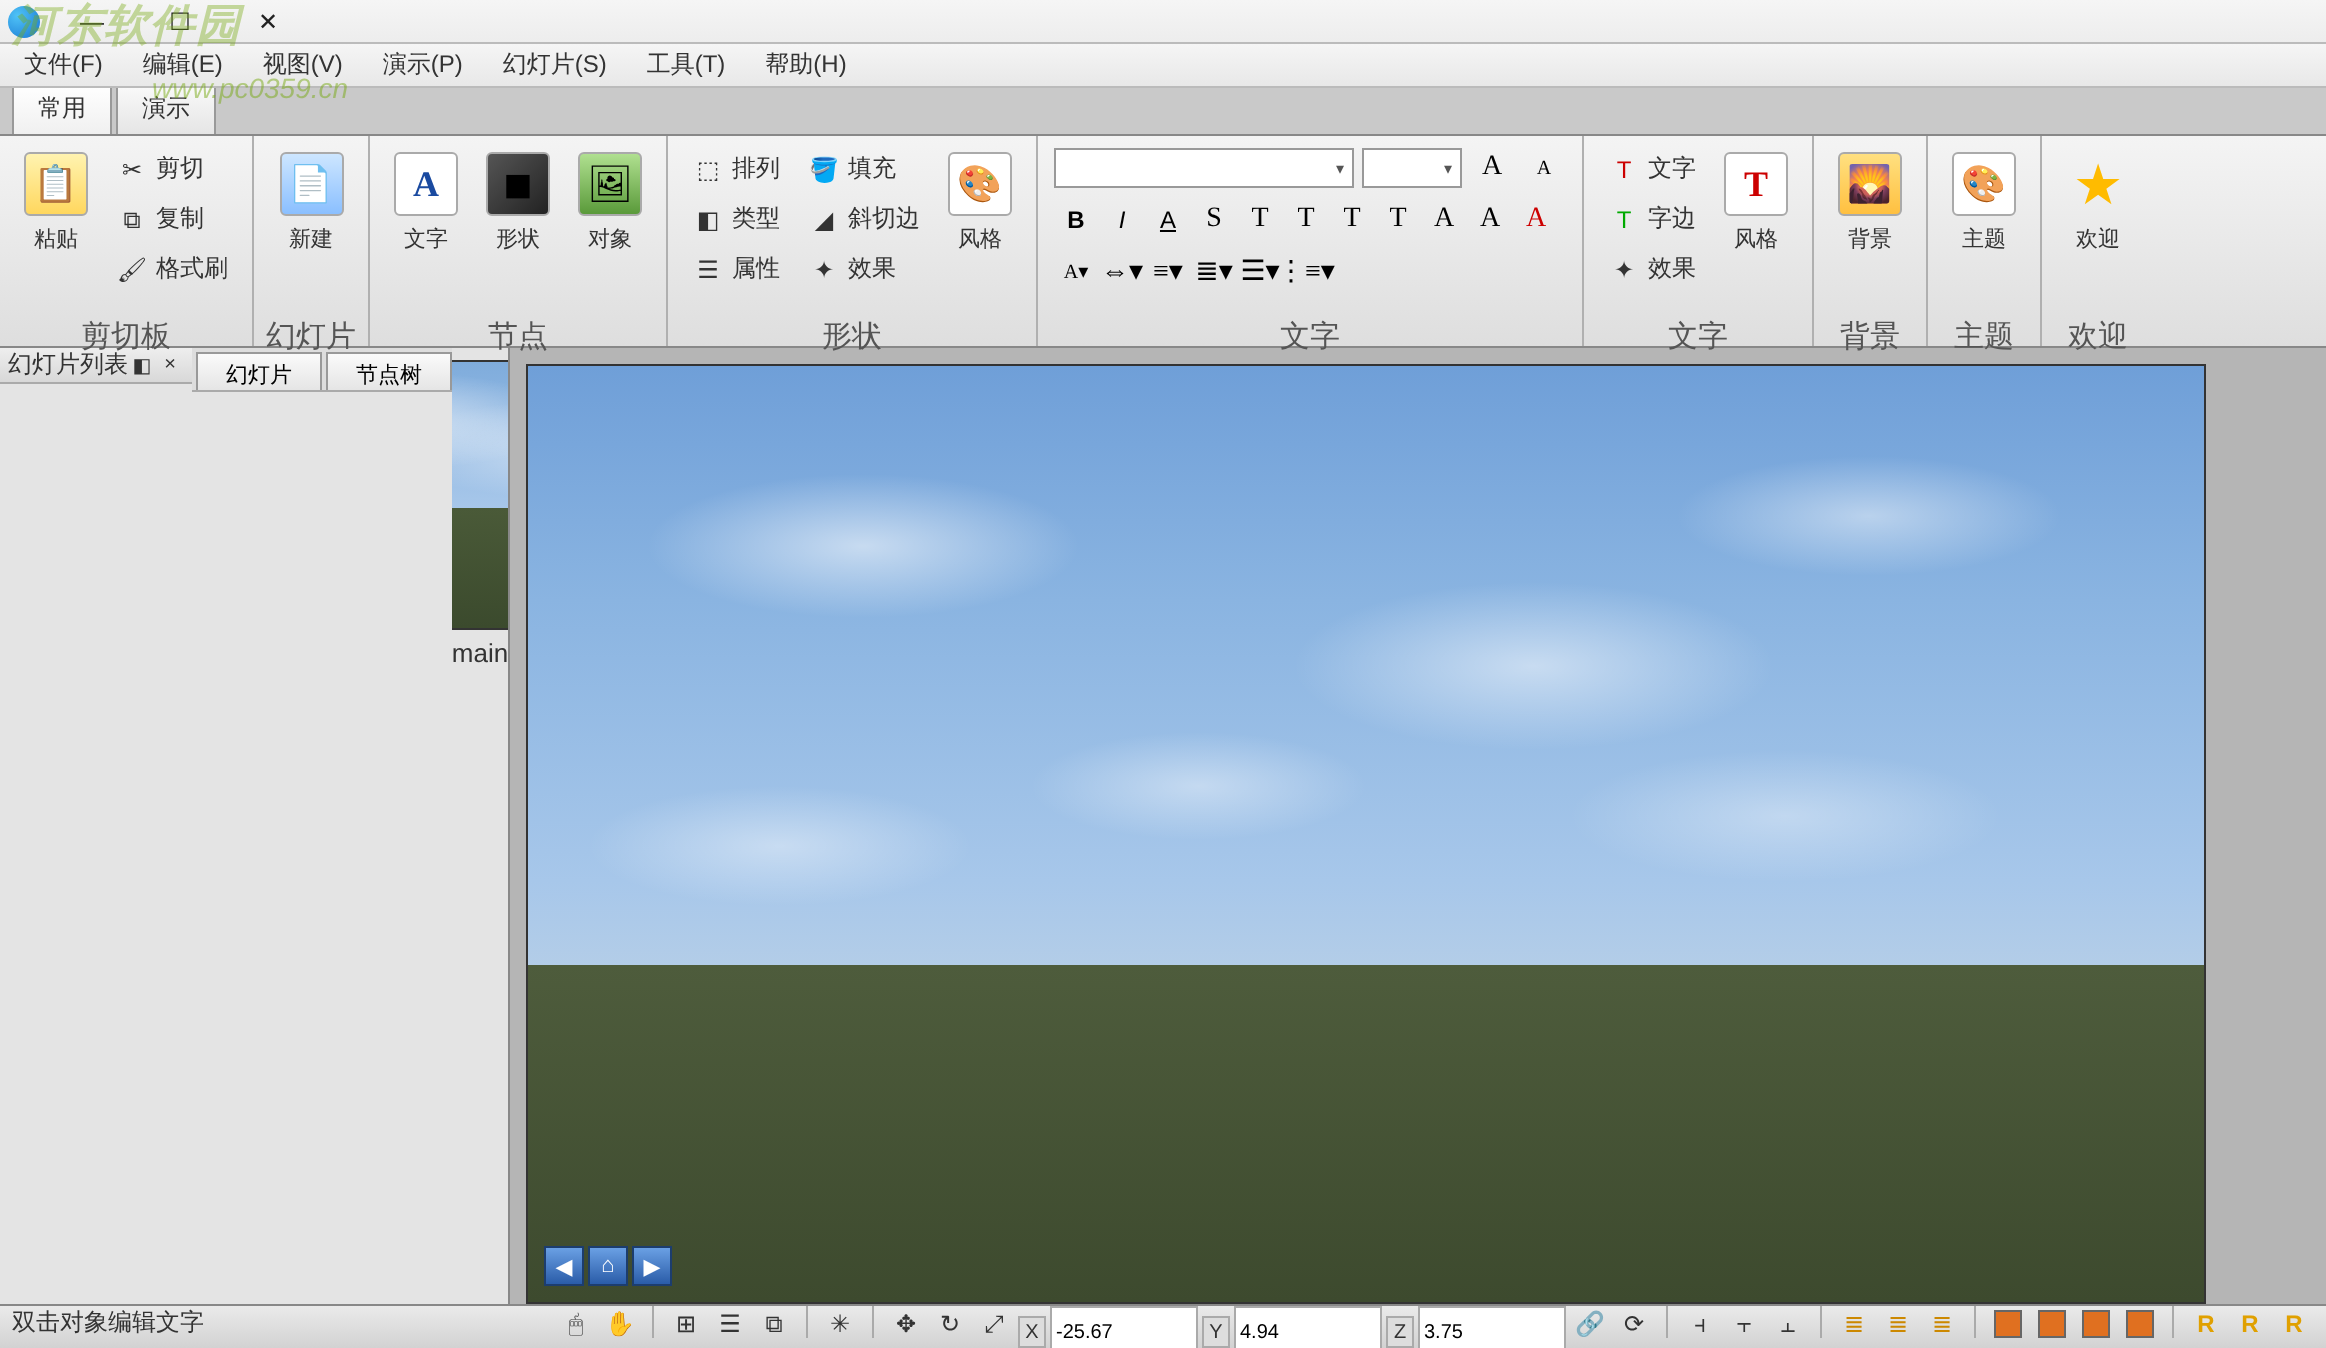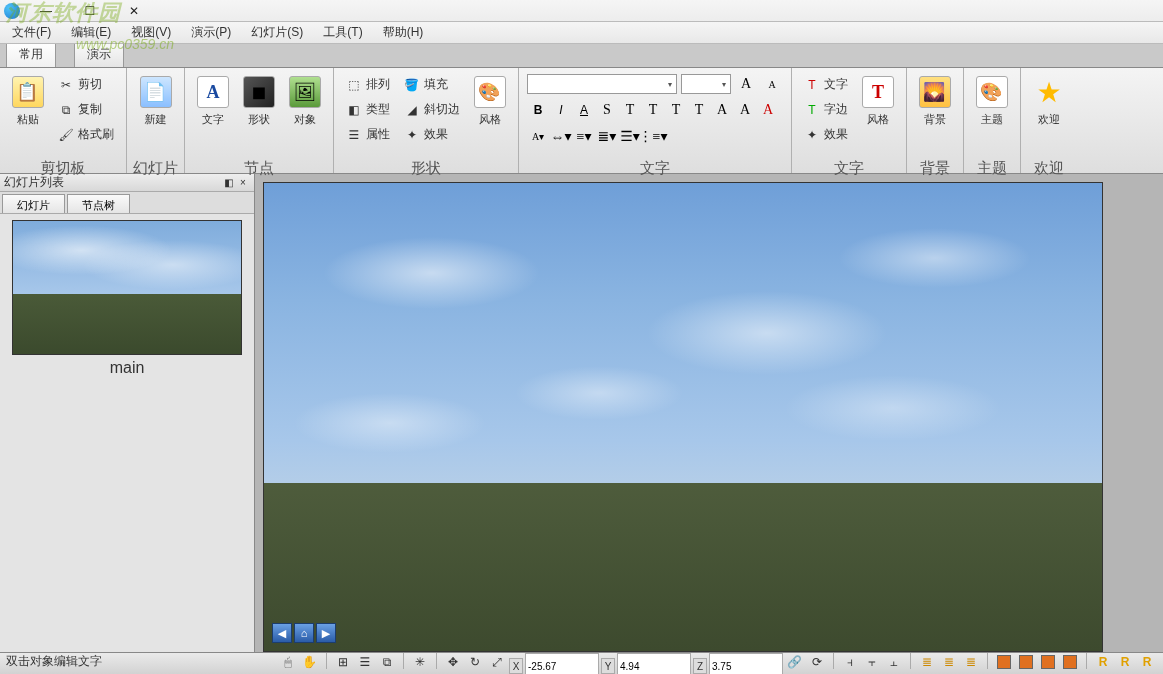--- a/index.html
+++ b/index.html
@@ -7,46 +7,46 @@
 .titlebar{height:22px;background:linear-gradient(#f5f5f5,#ededed);display:flex;align-items:center;padding:0 4px;border-bottom:1px solid #bbb}
 .titlebar .app-icon{width:16px;height:16px;margin-right:4px;background:radial-gradient(circle at 30% 30%,#4fc3f7,#1976d2);border-radius:50%}
 .titlebar .title{flex:1;color:#333}
 .winbtns{display:flex;gap:0}
 .winbtn{width:44px;height:20px;display:flex;align-items:center;justify-content:center;cursor:default;color:#222}
 .menubar{height:22px;background:linear-gradient(#f5f5f5,#e8e8e8);display:flex;align-items:flex-start;padding:0 8px;gap:12px;border-bottom:1px solid #bbb;position:relative}
 .menubar .menuitem{padding:2px 4px;color:#333;cursor:default}
 .watermark{position:absolute;left:6px;top:-2px;font-size:22px;font-weight:bold;font-style:italic;color:rgba(120,170,20,0.4);letter-spacing:1px;pointer-events:none;z-index:5}
 .watermark-sub{position:absolute;left:76px;top:36px;font-size:14px;font-style:italic;color:rgba(120,170,20,0.5);pointer-events:none;z-index:5}
 .tabbar{height:24px;background:#c9c9c9;display:flex;align-items:flex-end;padding-left:6px;border-bottom:1px solid #888}
-.tabbar .tab{padding:4px 12px;background:linear-gradient(#fafafa,#e5e5e5);border:1px solid #999;border-bottom:none;border-radius:3px 3px 0 0;margin-right:18px;cursor:default;color:#333}
+.tabbar .tab{padding:4px 12px;background:linear-gradient(#fafafa,#e5e5e5);border:1px solid #999;border-bottom:none;border-radius:3px 3px 0 0;margin-right:2px;cursor:default;color:#333}
 .tabbar .tab.active{background:linear-gradient(#ffffff,#f0f0f0)}
 .ribbon{height:106px;background:linear-gradient(#f4f4f4,#dedede);border-bottom:1px solid #888;display:flex;align-items:stretch}
 .rgroup{display:flex;flex-direction:column;align-items:center;padding:4px 6px 0 6px;border-right:1px solid #b0b0b0;position:relative}
 .rgroup .body{flex:1;display:flex;align-items:flex-start;gap:2px}
 .rgroup .label{height:16px;color:#555;font-size:15px;padding:2px 0}
 .bigbtn{width:44px;display:flex;flex-direction:column;align-items:center;gap:4px;padding:4px 2px;cursor:default}
 .bigicon{width:32px;height:32px;border:1px solid #aaa;border-radius:3px;display:flex;align-items:center;justify-content:center;font-size:18px;background:#fff}
 .bigbtn .txt{font-size:11px;color:#333}
 .smallbtn{display:flex;align-items:center;gap:4px;padding:2px 4px;cursor:default;font-size:11px;color:#333}
 .smallicon{width:16px;height:16px;display:flex;align-items:center;justify-content:center;font-size:12px}
 .vcol{display:flex;flex-direction:column;gap:4px;padding:2px}
 .iconbtn{width:22px;height:20px;display:flex;align-items:center;justify-content:center;cursor:default;font-family:'Times New Roman',serif;font-size:14px}
 .combo{height:20px;border:1px solid #999;background:#fff;display:flex;align-items:center;padding:0 4px;font-size:11px}
 .combo .dd{margin-left:auto;font-size:8px;color:#555}
 .workspace{flex:1;display:flex;overflow:hidden}
-.sidepanel{width:255px;background:#e4e4e4;border-right:1px solid #888;display:flex;flex-direction:column}
+.sidepanel{width:255px;background:#e4e4e4;border-right:1px solid #888;display:flex;flex-direction:row}
 .sidehdr{height:18px;background:linear-gradient(#eee,#d8d8d8);border-bottom:1px solid #aaa;display:flex;align-items:center;padding:0 4px;font-size:11px;color:#333}
 .sidehdr .spacer{flex:1}
 .sidehdr .hdbtn{width:14px;display:flex;justify-content:center;cursor:default;font-size:10px}
 .sidetabs{height:22px;display:flex;border-bottom:1px solid #aaa;background:#ddd}
 .sidetabs .stab{padding:3px 14px;border:1px solid #999;border-bottom:none;background:linear-gradient(#fafafa,#e5e5e5);margin:2px 0 0 2px;font-size:11px;cursor:default}
 .slidelist{flex:1;overflow:auto;padding:6px;display:flex;flex-direction:column;align-items:center}
 .thumb{width:230px;height:135px;border:1px solid #333;background:linear-gradient(to bottom,#7facdc 0%,#a7c7ea 55%,#4a5a38 55%,#3b4a2d 100%);position:relative;margin-bottom:4px}
 .thumb .clouds{position:absolute;inset:0 0 45% 0;background:radial-gradient(ellipse at 30% 40%,rgba(255,255,255,0.6) 0%,transparent 40%),radial-gradient(ellipse at 70% 60%,rgba(255,255,255,0.5) 0%,transparent 40%)}
-.thumbtxt{font-size:16px;color:#333}
+.thumbtxt{font-size:13px;color:#333}
 .canvaswrap{flex:1;background:#b5b5b5;display:flex;align-items:flex-start;justify-content:flex-start;padding:8px;overflow:hidden}
 .canvas{width:840px;height:470px;border:1px solid #333;background:linear-gradient(to bottom,#6f9fd8 0%,#8ab4e1 25%,#a7c7ea 55%,#b3cde8 64%,#4e5c3c 64%,#3d4a2e 100%);position:relative}
 .canvas .cloudlayer{position:absolute;inset:0 0 36% 0;background:radial-gradient(ellipse 180px 60px at 20% 30%,rgba(255,255,255,0.55),transparent 60%),radial-gradient(ellipse 200px 70px at 60% 50%,rgba(255,255,255,0.5),transparent 60%),radial-gradient(ellipse 160px 50px at 80% 25%,rgba(255,255,255,0.45),transparent 60%),radial-gradient(ellipse 140px 45px at 40% 70%,rgba(255,255,255,0.4),transparent 60%),radial-gradient(ellipse 160px 50px at 15% 80%,rgba(255,255,255,0.4),transparent 60%),radial-gradient(ellipse 180px 55px at 75% 75%,rgba(255,255,255,0.35),transparent 60%)}
 .nav3d{position:absolute;left:8px;bottom:8px;display:flex;gap:2px}
 .nav3d .nb{width:20px;height:20px;background:linear-gradient(#6aa0e4,#2a5ca8);border:1px solid #1c3d6e;display:flex;align-items:center;justify-content:center;color:#fff;font-size:11px;cursor:default}
 .statusbar{height:22px;background:linear-gradient(#eaeaea,#d2d2d2);border-top:1px solid #888;display:flex;align-items:flex-start;padding:0 6px;gap:2px;font-size:11px;color:#333}
 .statusbar .txt{margin-right:auto}
 .sbbtn{width:20px;height:18px;display:flex;align-items:center;justify-content:center;border:1px solid transparent;cursor:default;font-size:12px}
 .sbsep{width:1px;height:16px;background:#aaa;margin:0 4px}
 .coord{display:flex;align-items:center;gap:2px}

